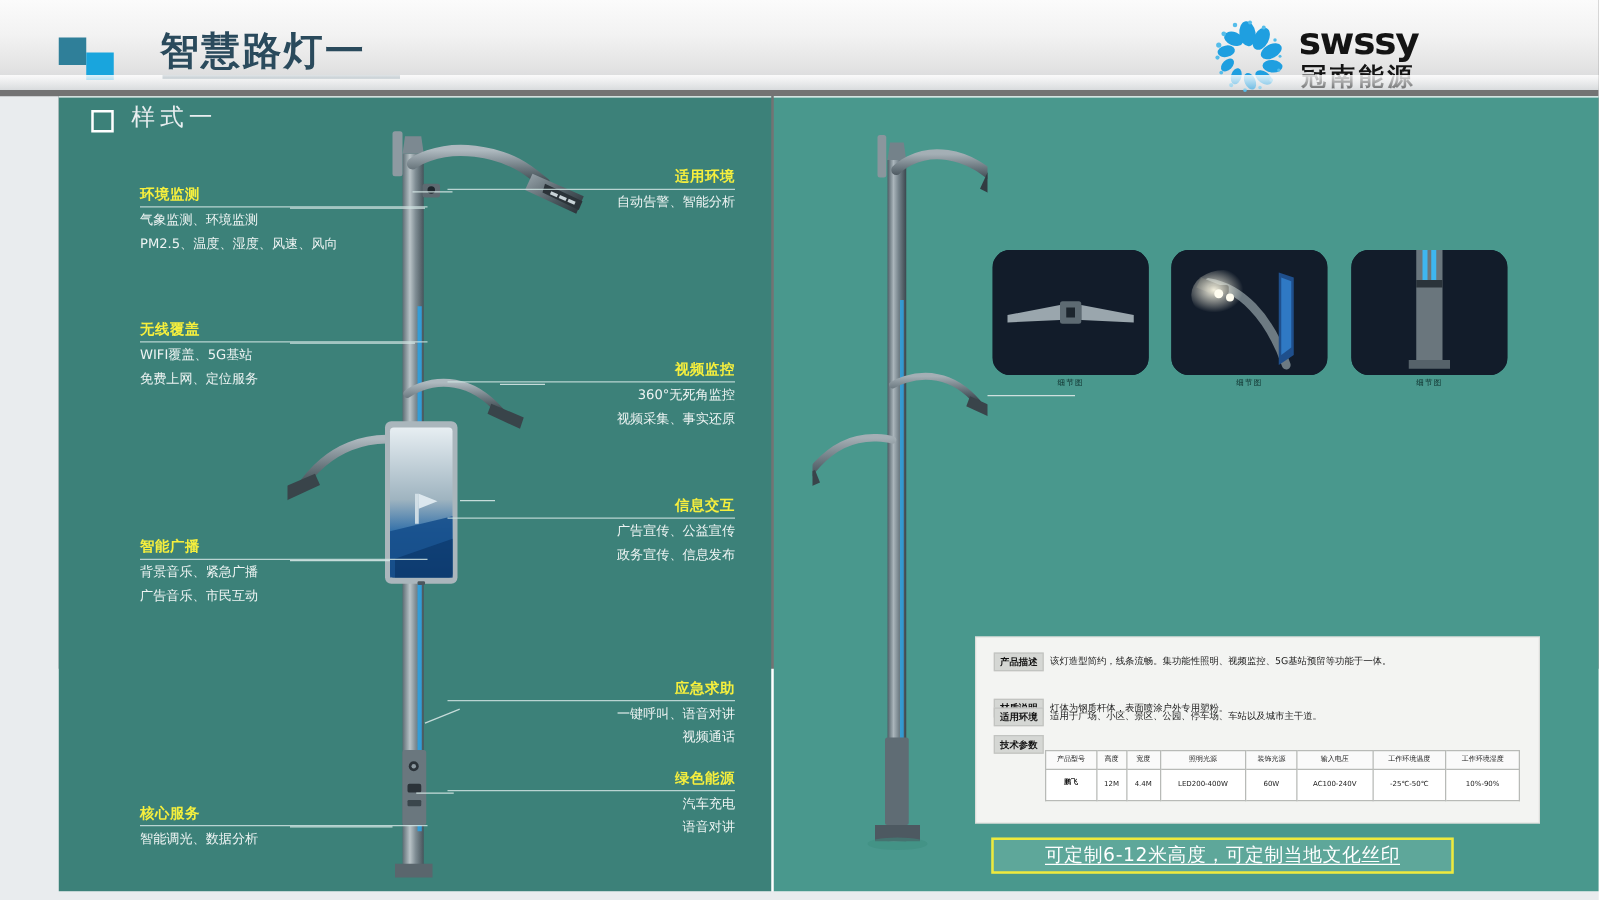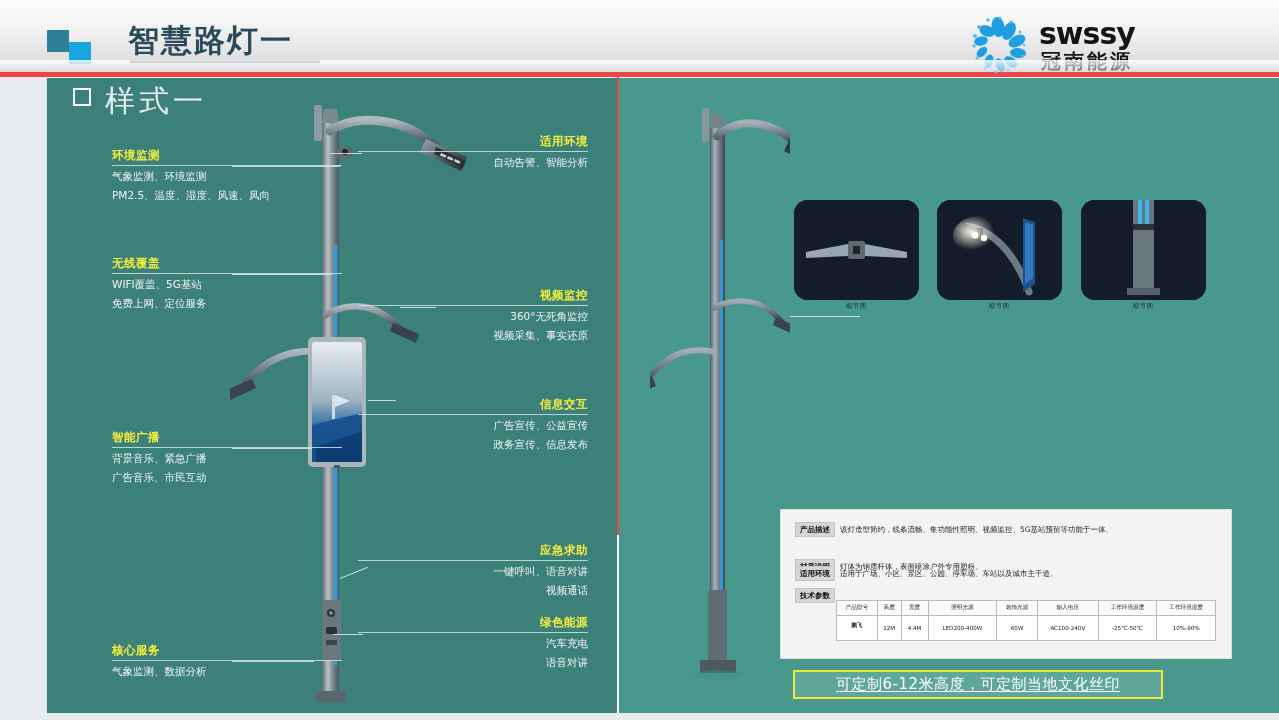--- a/index.html
+++ b/index.html
@@ -5,21 +5,21 @@
   * { box-sizing: border-box; margin: 0; padding: 0; }
   html, body {
     width: 1279px; height: 720px;
     font-family: "Liberation Sans", "DejaVu Sans", sans-serif;
     overflow: hidden;
     background: #ffffff;
   }
   #slide {
     position: relative;
     width: 1279px; height: 535px;
-    background: #ef4444;
+    background: #737373;
   }
 
   
   .header {
     position: absolute; left: 0; top: 0; width: 1279px; height: 72px;
     background: linear-gradient(180deg,#fbfbfb 0%,#f2f2f2 40%,#e3e3e3 75%,#d2d4d6 100%);
   }
   .header-sheen {
     position: absolute; left: 0; top: 60px; width: 1279px; height: 12px;
     background: linear-gradient(180deg,rgba(255,255,255,0.85),rgba(226,230,232,0.4));
@@ -73,21 +73,21 @@
     background: #e9ecee;
   }
 
   
   .sec-box {
     position: absolute; left: 73px; top: 88px;
     width: 18px; height: 18px; border: 2.5px solid #ffffff;
   }
   .sec-title {
     position: absolute; left: 105px; top: 81px;
-    font-size: 30px; color: #e9eef0; letter-spacing: 4px;
+    font-size: 19px; color: #e9eef0; letter-spacing: 4px;
     font-family: "DejaVu Sans","Liberation Sans",sans-serif;
   }
 
   
   .callout { position: absolute; width: 230px; }
   .callout.right-al { text-align: right; }
   .co-title {
     font-size: 11.5px; font-weight: bold; color: #f6ef3d;
     letter-spacing: 0.5px; padding-bottom: 2px;
     font-family: "DejaVu Sans","Liberation Sans",sans-serif;
@@ -303,21 +303,21 @@
     <div class="co-title">智能广播</div>
     <div class="co-rule"></div>
     <div class="co-line">背景音乐、紧急广播</div>
     <div class="co-line">广告音乐、市民互动</div>
   </div>
   <div class="leader" style="left:232px; top:448px; width:80px;"></div>
 
   <div class="callout" style="left:112px; top:643px;">
     <div class="co-title">核心服务</div>
     <div class="co-rule"></div>
-    <div class="co-line">气象监测、数据分析</div>
+    <div class="co-line">智能调光、数据分析</div>
   </div>
   <div class="leader" style="left:232px; top:661px; width:82px;"></div>
 
   <div class="callout right-al" style="left:358px; top:134px;">
     <div class="co-title">适用环境</div>
     <div class="co-rule"></div>
     <div class="co-line">自动告警、智能分析</div>
   </div>
   <div class="leader" style="left:330px; top:153px; width:32px;"></div>
 

